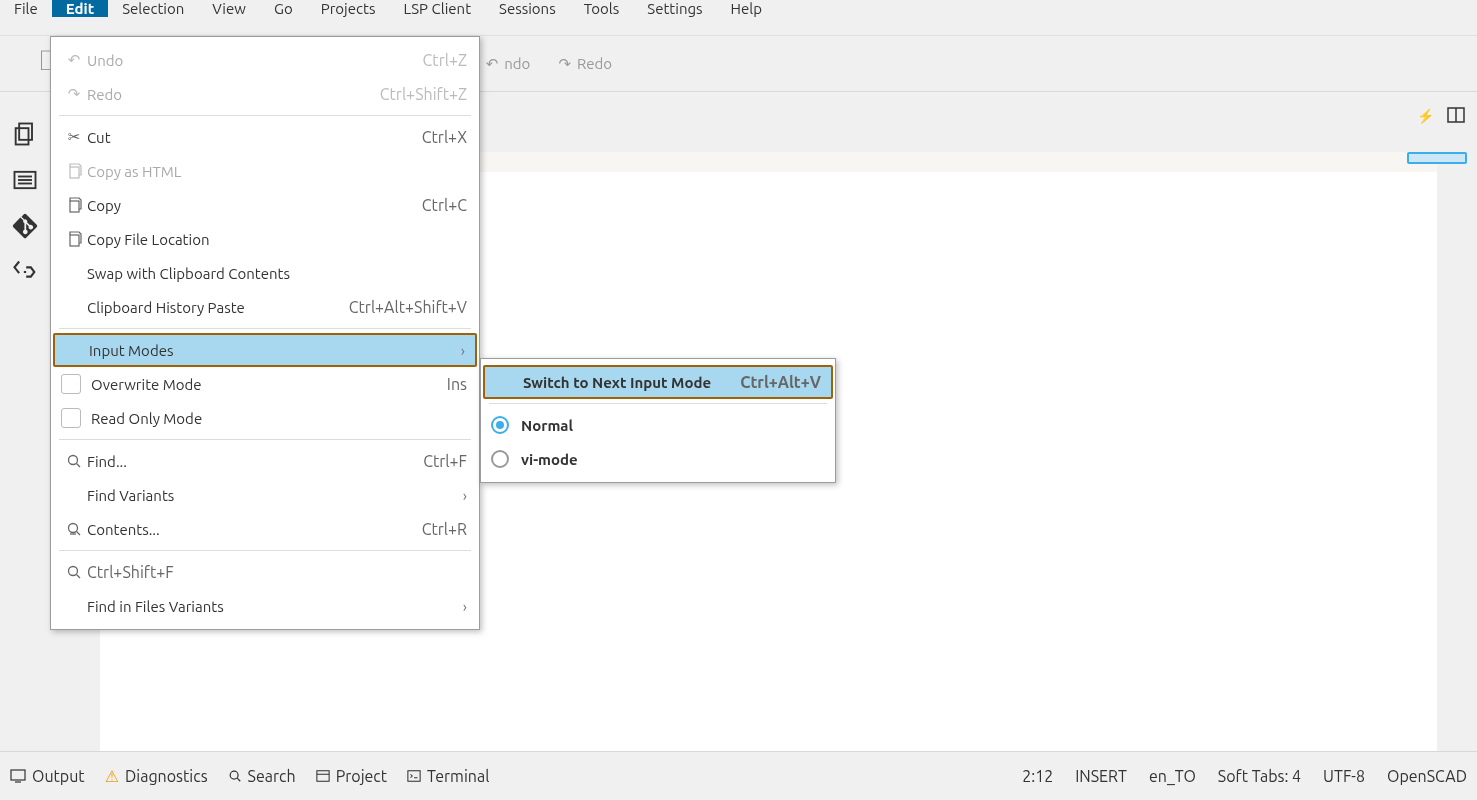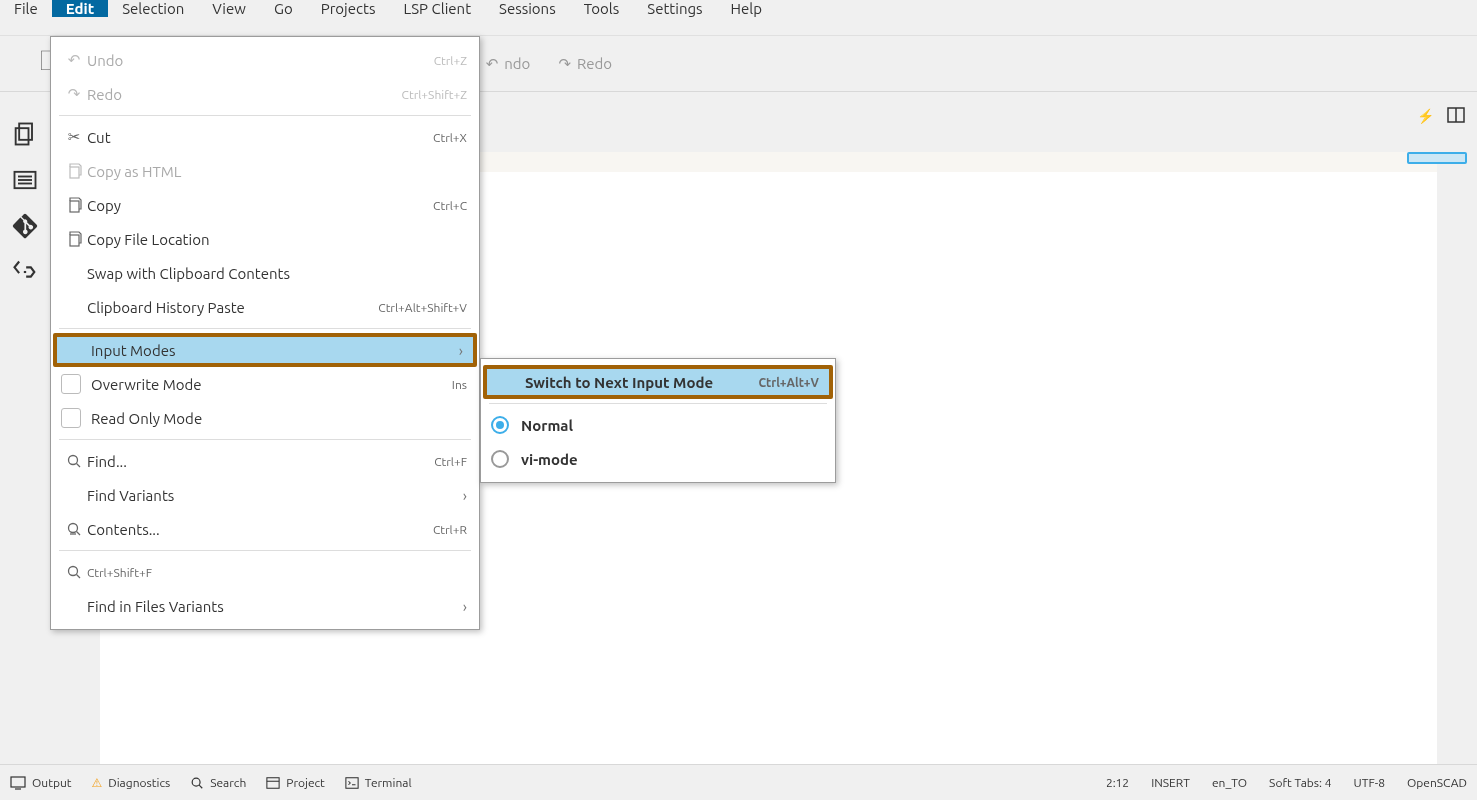--- a/index.html
+++ b/index.html
@@ -26,32 +26,32 @@
 
 .dropdown { position:absolute; background:#fff; border:1px solid #9c9c9c; box-shadow:2px 2px 6px rgba(0,0,0,0.25); padding:6px 0; }
 .edit-dropdown { left:50px; top:36px; width:430px; }
 .sub-dropdown { left:480px; top:358px; width:356px;font-weight:bold; }
 .dditem { display:flex; align-items:center; height:34px; padding:0 12px 0 10px; font-size:15px; color:#333; }
 .dditem.disabled { color:#aaa; }
 .dditem .icon { width:26px; display:flex; justify-content:center; color:#666; }
 .dditem .icon svg { width:16px; height:16px; }
 .dditem.disabled .icon { color:#bbb; }
 .dditem .label { flex:1; }
-.dditem .shortcut { color:#666; font-size:12px; }
+.dditem .shortcut { color:#666; font-size:16px; }
 .dditem.disabled .shortcut { color:#bbb; }
 .dditem .arrow { width:18px; text-align:right; color:#777; }
-.dditem.highlight { background:#a8d8ef; border:4px solid #a16207; border-radius:2px; margin:0 2px; padding:0 10px 0 8px; height:34px; }
+.dditem.highlight { background:#a8d8ef; border:2px solid #a16207; border-radius:2px; margin:0 2px; padding:0 10px 0 8px; height:34px; }
 .dd-sep { height:1px; background:#ddd; margin:4px 8px; }
 .dd-check { width:20px; height:20px; border:1px solid #bbb; border-radius:3px; margin-right:10px; }
 .dd-radio { width:18px; height:18px; border:2px solid #999; border-radius:50%; margin-right:12px; display:flex; align-items:center; justify-content:center; }
 .dd-radio.checked { border-color:#3daee9; }
 .dd-radio.checked::after { content:""; width:8px; height:8px; background:#3daee9; border-radius:50%; }
 
 
-.statusbar { position:absolute; bottom:0; left:0; right:0; height:36px; background:#f0f0f0; border-top:1px solid #d8d8d8; display:flex; align-items:center; padding:0 10px; font-size:12px; }
+.statusbar { position:absolute; bottom:0; left:0; right:0; height:49px; background:#f0f0f0; border-top:1px solid #d8d8d8; display:flex; align-items:center; padding:0 10px; font-size:16px; }
 .statusbar .sb-left { display:flex; gap:20px; align-items:center; }
 .statusbar .sb-item { display:flex; align-items:center; gap:6px; }
 .statusbar .sb-right { margin-left:auto; display:flex; gap:22px; }
 .warn-tri { color:#f39c12; }
 </style>
 </head>
 <body>
 
 <div class="menubar">
   <div class="menu">File</div>

